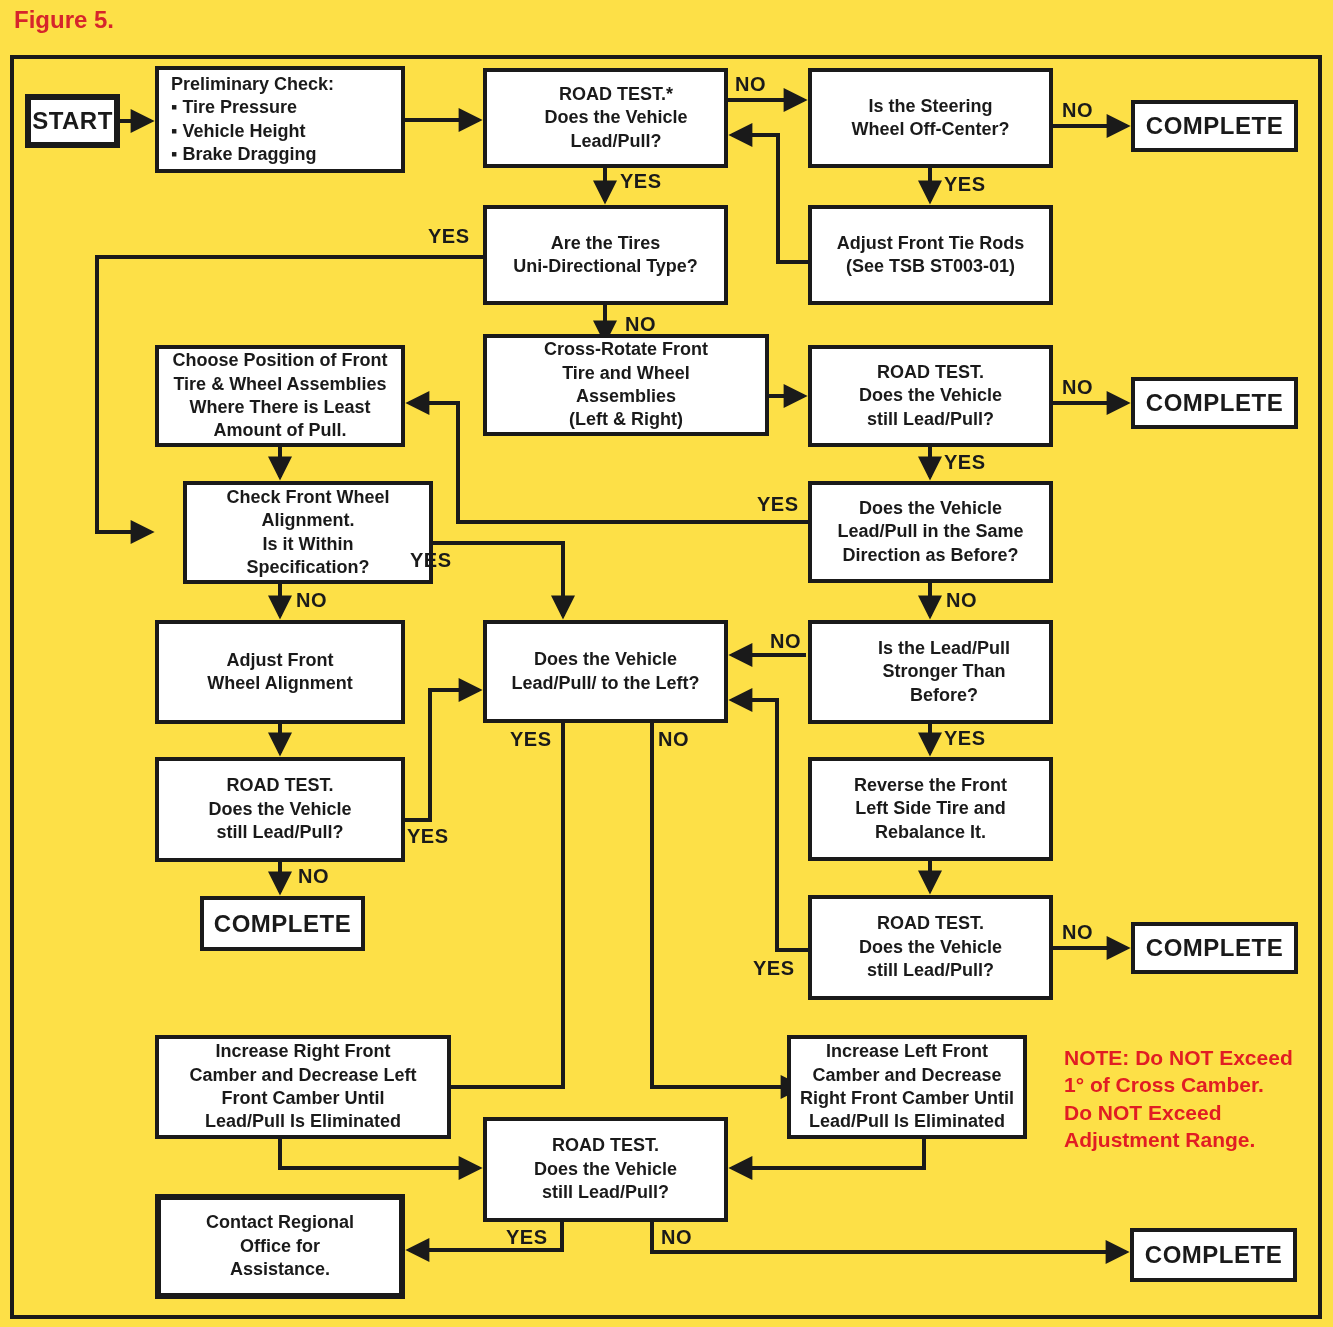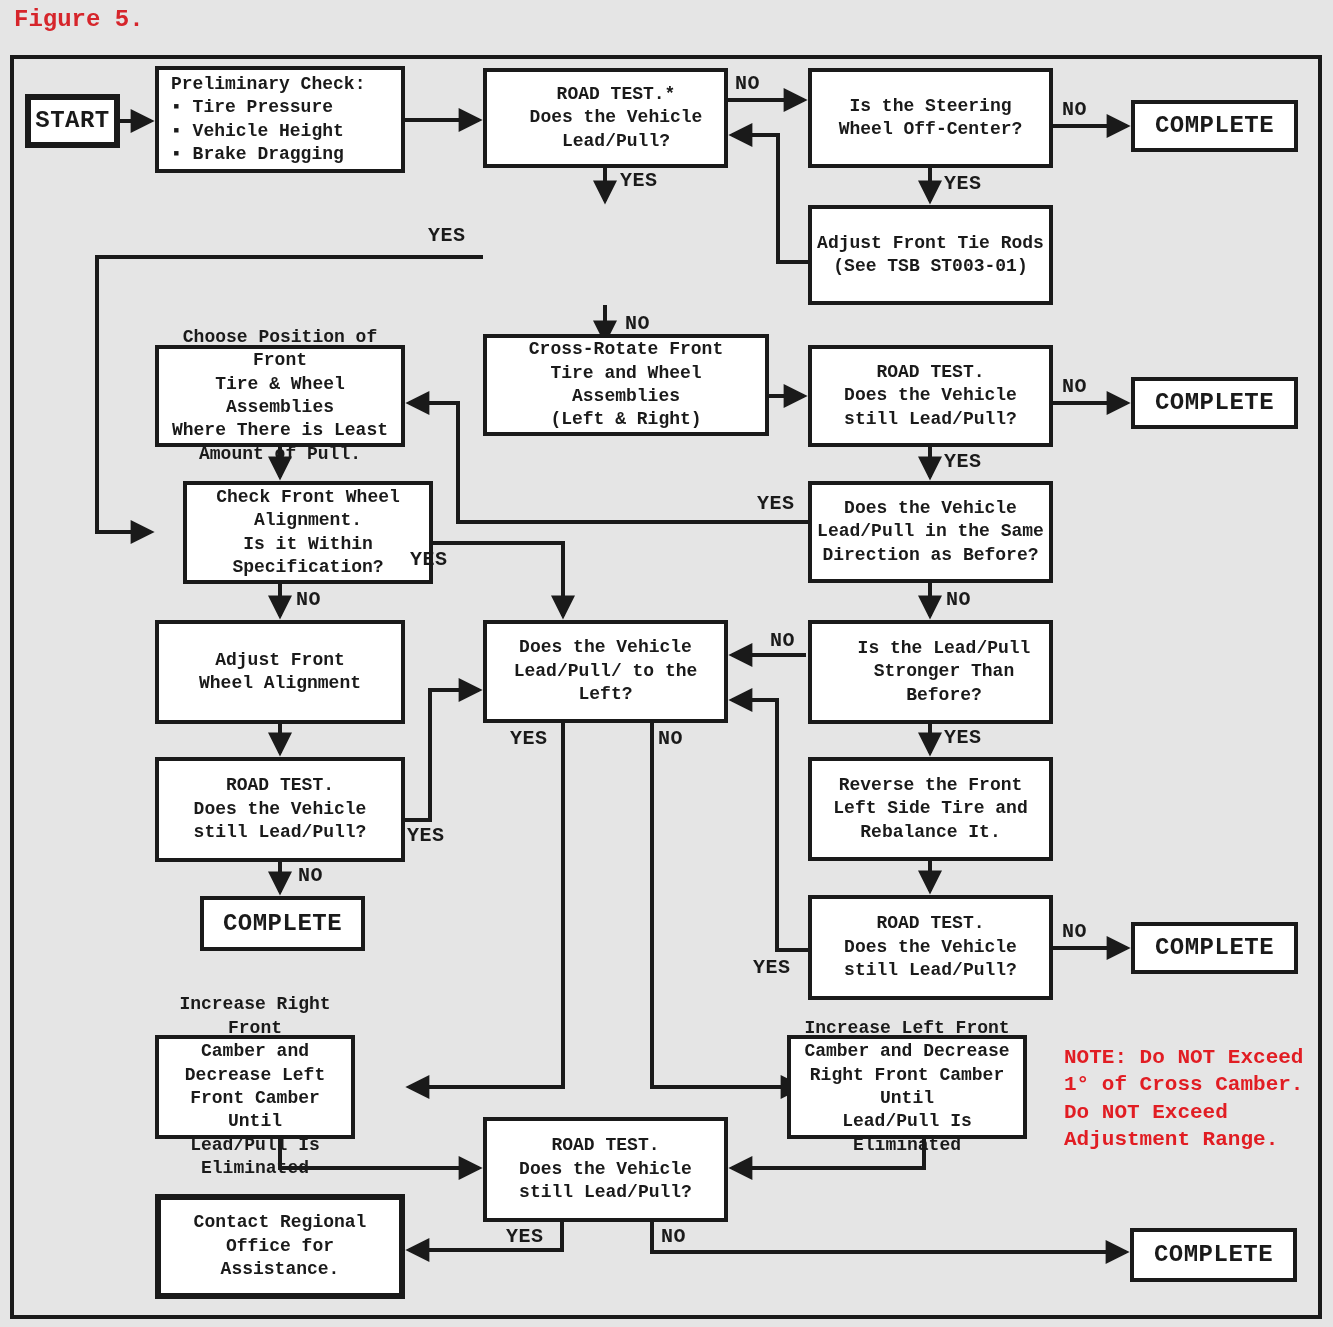--- a/index.html
+++ b/index.html
@@ -1,18 +1,18 @@
 <!DOCTYPE html>
 <html><head>
 <meta charset="utf-8">
 <style>
   html,body{margin:0;padding:0;background:#ffffff;}
   #canvas{
-    position:relative;width:1333px;height:1327px;background:#e5e5e5;
-    font-family:Liberation Mono, monospace;color:#1a1a1a;overflow:hidden;
+    position:relative;width:1333px;height:1327px;background:#fde047;
+    font-family:Liberation Sans, sans-serif;color:#1a1a1a;overflow:hidden;
   }
   .fig-title{
     position:absolute;left:14px;top:6px;font-size:24px;font-weight:bold;color:#d6252b;
   }
   .border-frame{
     position:absolute;left:10px;top:55px;width:1312px;height:1264px;
     border:4px solid #1a1a1a;box-sizing:border-box;
   }
   svg.connectors{position:absolute;left:0;top:0;width:1333px;height:1327px;}
   .node{
@@ -45,21 +45,21 @@
   #check_alignment{left:155px;top:481px;width:250px;height:103px;margin-left:28px;}
   #same_direction{left:808px;top:481px;width:245px;height:102px;}
   #adjust_alignment{left:155px;top:620px;width:250px;height:104px;}
   #lead_left{left:483px;top:620px;width:245px;height:103px;}
   #stronger{left:808px;top:620px;width:245px;height:104px;padding-left:31px;}
   #road_test3{left:155px;top:757px;width:250px;height:105px;}
   #reverse{left:808px;top:757px;width:245px;height:104px;}
   #complete3{left:200px;top:896px;width:165px;height:55px;}
   #road_test4{left:808px;top:895px;width:245px;height:105px;}
   #complete4{left:1131px;top:922px;width:167px;height:52px;}
-  #increase_right{left:155px;top:1035px;width:200px;height:104px;}
+  #increase_right{left:155px;top:1035px;width:296px;height:104px;}
   #increase_left{left:787px;top:1035px;width:240px;height:104px;}
   #road_test5{left:483px;top:1117px;width:245px;height:105px;}
   #contact{left:155px;top:1194px;width:250px;height:105px;}
   #complete5{left:1130px;top:1228px;width:167px;height:54px;}
   
   #l_rt1_no{left:735px;top:74px;}
   #l_rt1_yes{left:620px;top:171px;}
   #l_steering_no{left:1062px;top:100px;}
   #l_steering_yes{left:944px;top:174px;}
   #l_tires_yes{left:428px;top:226px;}
@@ -134,20 +134,22 @@
   <div class="node leftalign" id="preliminary">Preliminary Check:
 ▪ Tire Pressure
 ▪ Vehicle Height
 ▪ Brake Dragging</div>
   <div class="node" id="road_test1">ROAD TEST.*
 Does the Vehicle
 Lead/Pull?</div>
   <div class="node" id="steering">Is the Steering
 Wheel Off-Center?</div>
   <div class="node big" id="complete1">COMPLETE</div>
+  <div class="node" id="tires">Are the Tires
+Uni-Directional Type?</div>
   <div class="node" id="tie_rods">Adjust Front Tie Rods
 (See TSB ST003-01)</div>
   <div class="node" id="choose_position">Choose Position of Front
 Tire &amp; Wheel Assemblies
 Where There is Least
 Amount of Pull.</div>
   <div class="node" id="cross_rotate">Cross-Rotate Front
 Tire and Wheel
 Assemblies
 (Left &amp; Right)</div>

